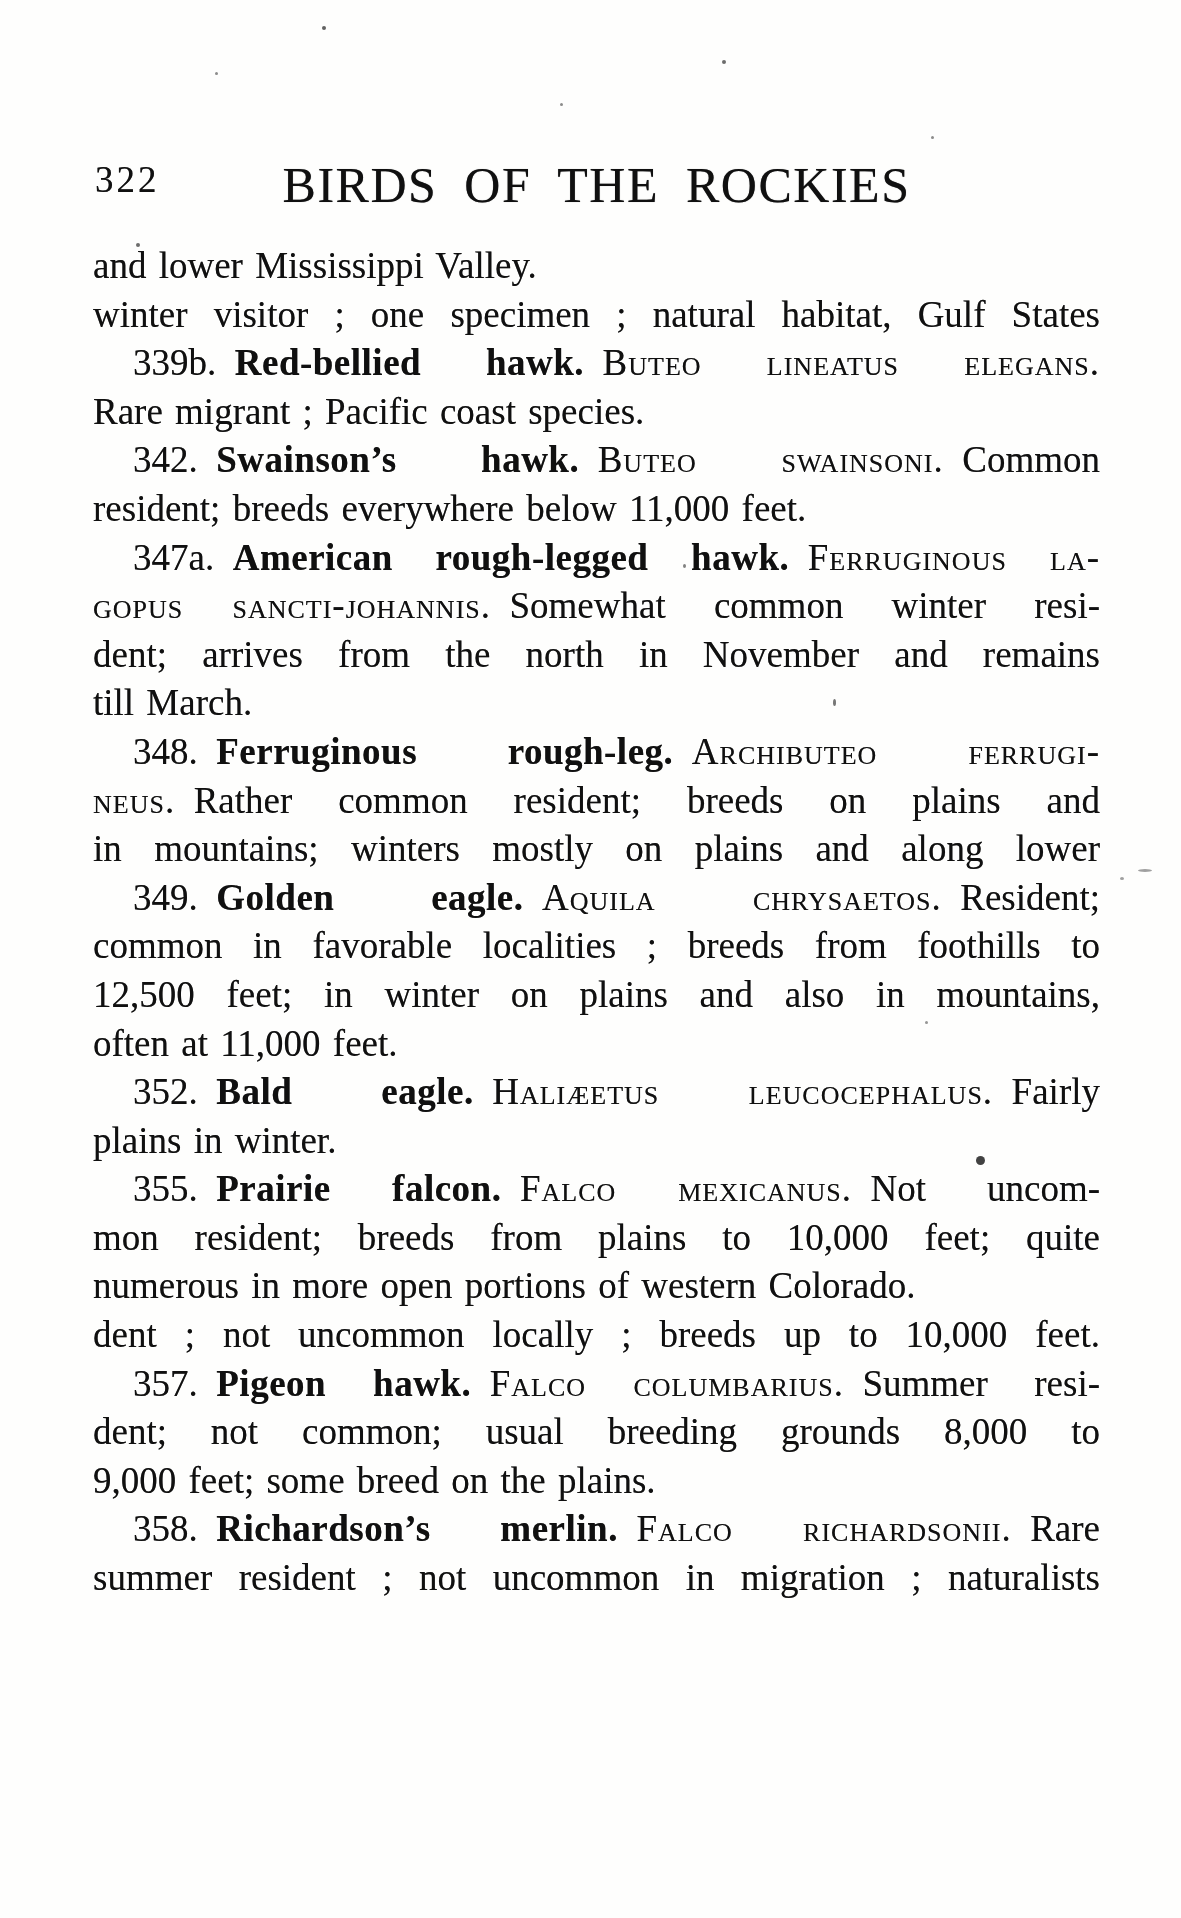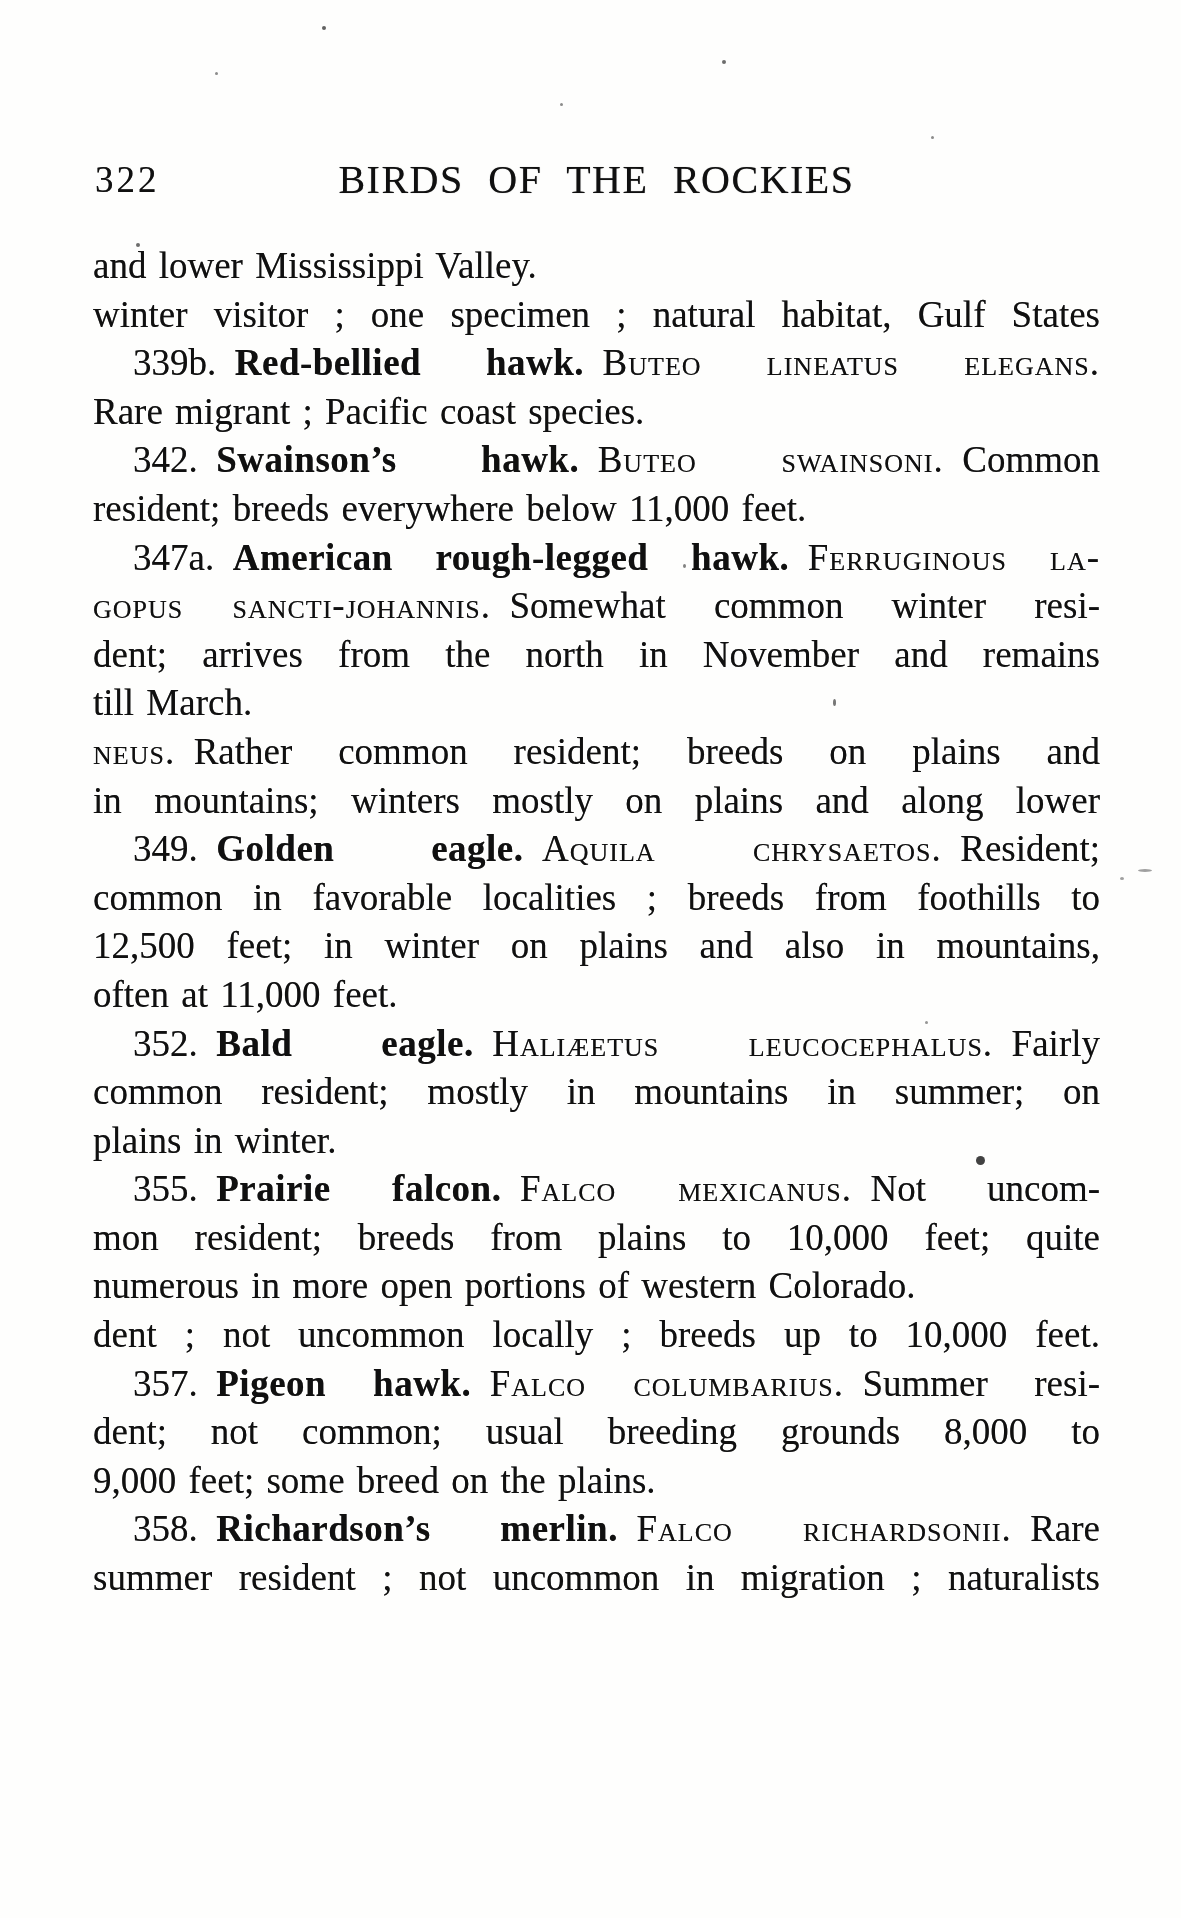--- a/index.html
+++ b/index.html
@@ -16,21 +16,21 @@
     position:absolute;top:156px;left:93px;width:1007px;height:50px;
   }
   .page-number{
     position:absolute;left:2px;top:2px;
     font-size:37px;letter-spacing:3px;
     text-shadow:0 0 0.6px rgba(0,0,0,0.55);
   }
   .page-title{
     position:absolute;left:0;right:0;top:0;
     text-align:center;
-    font-size:40px;
+    font-size:50px;
     letter-spacing:1.5px;
     word-spacing:13px;
     text-shadow:0 0 0.7px rgba(0,0,0,0.6);
   }
   .text-block{
     position:absolute;top:242px;left:93px;width:1007px;
     font-size:37px;
     line-height:48.6px;
     word-spacing:3px;
     text-shadow:0 0 0.6px rgba(0,0,0,0.5);
@@ -55,28 +55,28 @@
       <div class="line"><span class="seg-plain">and lower Mississippi Valley.</span></div>
       <div class="line j"><span class="seg-plain">winter visitor ; one specimen ; natural habitat, Gulf States</span></div>
       <div class="line j i"><span class="seg-plain">339b. </span><span class="seg-bold">Red-bellied hawk.</span><span class="seg-plain"> </span><span class="seg-smallcaps">Buteo lineatus elegans.</span></div>
       <div class="line"><span class="seg-plain">Rare migrant ; Pacific coast species.</span></div>
       <div class="line j i"><span class="seg-plain">342. </span><span class="seg-bold">Swainson’s hawk.</span><span class="seg-plain"> </span><span class="seg-smallcaps">Buteo swainsoni.</span><span class="seg-plain"> Common</span></div>
       <div class="line"><span class="seg-plain">resident; breeds everywhere below 11,000 feet.</span></div>
       <div class="line j i"><span class="seg-plain">347a. </span><span class="seg-bold">American rough-legged hawk.</span><span class="seg-plain"> </span><span class="seg-smallcaps">Ferruginous la-</span></div>
       <div class="line j"><span class="seg-smallcaps">gopus sancti-johannis.</span><span class="seg-plain"> Somewhat common winter resi-</span></div>
       <div class="line j"><span class="seg-plain">dent; arrives from the north in November and remains</span></div>
       <div class="line"><span class="seg-plain">till March.</span></div>
+      <div class="line j i"><span class="seg-plain">348. </span><span class="seg-bold">Ferruginous rough-leg.</span><span class="seg-plain"> </span><span class="seg-smallcaps">Archibuteo ferrugi-</span></div>
       <div class="line j"><span class="seg-smallcaps">neus.</span><span class="seg-plain"> Rather common resident; breeds on plains and</span></div>
       <div class="line j"><span class="seg-plain">in mountains; winters mostly on plains and along lower</span></div>
       <div class="line j i"><span class="seg-plain">349. </span><span class="seg-bold">Golden eagle.</span><span class="seg-plain"> </span><span class="seg-smallcaps">Aquila chrysaetos.</span><span class="seg-plain"> Resident;</span></div>
       <div class="line j"><span class="seg-plain">common in favorable localities ; breeds from foothills to</span></div>
       <div class="line j"><span class="seg-plain">12,500 feet; in winter on plains and also in mountains,</span></div>
       <div class="line"><span class="seg-plain">often at 11,000 feet.</span></div>
       <div class="line j i"><span class="seg-plain">352. </span><span class="seg-bold">Bald eagle.</span><span class="seg-plain"> </span><span class="seg-smallcaps">Haliæetus leucocephalus.</span><span class="seg-plain"> Fairly</span></div>
-      <div class="line j"><span class="seg-plain">common resident; mostly in mountains in summer; on</span></div>
       <div class="line"><span class="seg-plain">plains in winter.</span></div>
       <div class="line j i"><span class="seg-plain">355. </span><span class="seg-bold">Prairie falcon.</span><span class="seg-plain"> </span><span class="seg-smallcaps">Falco mexicanus.</span><span class="seg-plain"> Not uncom-</span></div>
       <div class="line j"><span class="seg-plain">mon resident; breeds from plains to 10,000 feet; quite</span></div>
       <div class="line"><span class="seg-plain">numerous in more open portions of western Colorado.</span></div>
       <div class="line j"><span class="seg-plain">dent ; not uncommon locally ; breeds up to 10,000 feet.</span></div>
       <div class="line j i"><span class="seg-plain">357. </span><span class="seg-bold">Pigeon hawk.</span><span class="seg-plain"> </span><span class="seg-smallcaps">Falco columbarius.</span><span class="seg-plain"> Summer resi-</span></div>
       <div class="line j"><span class="seg-plain">dent; not common; usual breeding grounds 8,000 to</span></div>
       <div class="line"><span class="seg-plain">9,000 feet; some breed on the plains.</span></div>
       <div class="line j i"><span class="seg-plain">358. </span><span class="seg-bold">Richardson’s merlin.</span><span class="seg-plain"> </span><span class="seg-smallcaps">Falco richardsonii.</span><span class="seg-plain"> Rare</span></div>
       <div class="line j"><span class="seg-plain">summer resident ; not uncommon in migration ; naturalists</span></div>

